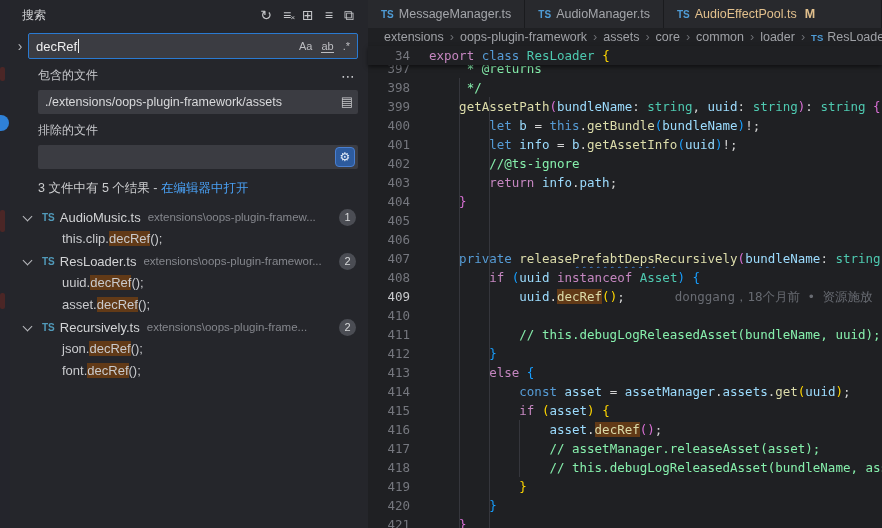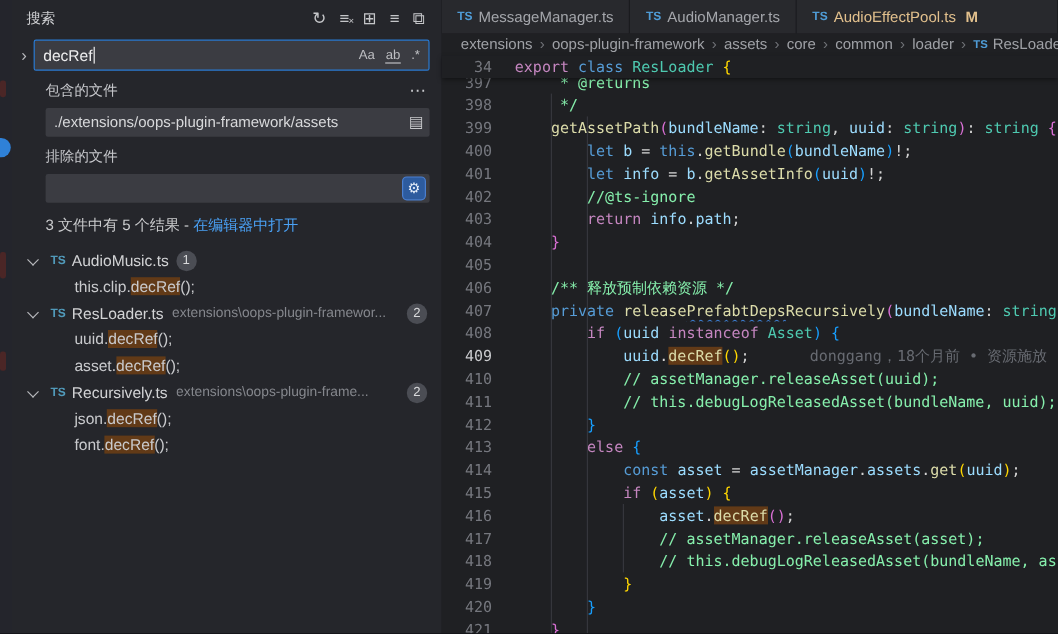--- a/index.html
+++ b/index.html
@@ -134,20 +134,21 @@
 
     <div class="summary">
       <span>3 文件中有 5 个结果</span><span> - </span><a>在编辑器中打开</a>
     </div>
 
     <div class="results" id="results">
         <div class="frow">
           <span class="fchev"></span>
           <span class="tsic">TS</span>
           <span class="fname">AudioMusic.ts</span>
+          <span class="fpath">extensions\oops-plugin-framew...</span>
           <span class="fbadge">1</span>
         </div>
         <div class="mrow"><span>this.clip.</span><span class="mhl">decRef</span><span>();</span></div>
         <div class="frow">
           <span class="fchev"></span>
           <span class="tsic">TS</span>
           <span class="fname">ResLoader.ts</span>
           <span class="fpath">extensions\oops-plugin-framewor...</span>
           <span class="fbadge">2</span>
         </div>
@@ -204,25 +205,25 @@
       <div class="guide" style="left:151px; top:355px; height:57px;"></div>
     <div class="row clip"><span class="ln">397</span><span class="lc"><span class="t-m">     * @returns</span></span></div>
         <div class="row"><span class="ln">398</span><span class="lc"><span class="t-m">     */</span></span></div>
         <div class="row"><span class="ln">399</span><span class="lc"><span class="t-p">    </span><span class="t-f">getAssetPath</span><span class="t-2">(</span><span class="t-v">bundleName</span><span class="t-p">: </span><span class="t-t">string</span><span class="t-p">, </span><span class="t-v">uuid</span><span class="t-p">: </span><span class="t-t">string</span><span class="t-2">)</span><span class="t-p">: </span><span class="t-t">string</span><span class="t-p"> </span><span class="t-2">{</span></span></div>
         <div class="row"><span class="ln">400</span><span class="lc"><span class="t-p">        </span><span class="t-k">let</span><span class="t-p"> </span><span class="t-v">b</span><span class="t-p"> = </span><span class="t-k">this</span><span class="t-p">.</span><span class="t-f">getBundle</span><span class="t-3">(</span><span class="t-v">bundleName</span><span class="t-3">)</span><span class="t-p">!;</span></span></div>
         <div class="row"><span class="ln">401</span><span class="lc"><span class="t-p">        </span><span class="t-k">let</span><span class="t-p"> </span><span class="t-v">info</span><span class="t-p"> = </span><span class="t-v">b</span><span class="t-p">.</span><span class="t-f">getAssetInfo</span><span class="t-3">(</span><span class="t-v">uuid</span><span class="t-3">)</span><span class="t-p">!;</span></span></div>
         <div class="row"><span class="ln">402</span><span class="lc"><span class="t-p">        </span><span class="t-m">//@ts-ignore</span></span></div>
         <div class="row"><span class="ln">403</span><span class="lc"><span class="t-p">        </span><span class="t-c">return</span><span class="t-p"> </span><span class="t-v">info</span><span class="t-p">.</span><span class="t-v">path</span><span class="t-p">;</span></span></div>
         <div class="row"><span class="ln">404</span><span class="lc"><span class="t-p">    </span><span class="t-2">}</span></span></div>
         <div class="row"><span class="ln">405</span><span class="lc"></span></div>
-        <div class="row"><span class="ln">406</span><span class="lc"><span class="t-p">    </span><span class="t-m">/** 释放预制依赖资源 */</span></span></div>
+        <div class="row"><span class="ln">406</span><span class="lc"><span class="t-p">    </span></span></div>
         <div class="row"><span class="ln">407</span><span class="lc"><span class="t-p">    </span><span class="t-k">private</span><span class="t-p"> </span><span class="t-f">release</span><span class="t-hs">PrefabtDeps</span><span class="t-f">Recursively</span><span class="t-2">(</span><span class="t-v">bundleName</span><span class="t-p">: </span><span class="t-t">string</span><span class="t-p">, </span></span></div>
         <div class="row"><span class="ln">408</span><span class="lc"><span class="t-p">        </span><span class="t-c">if</span><span class="t-p"> </span><span class="t-3">(</span><span class="t-v">uuid</span><span class="t-p"> </span><span class="t-c">instanceof</span><span class="t-p"> </span><span class="t-t">Asset</span><span class="t-3">)</span><span class="t-p"> </span><span class="t-3">{</span></span></div>
         <div class="row active"><span class="ln">409</span><span class="lc"><span class="t-p">            </span><span class="t-v">uuid</span><span class="t-p">.</span><span class="t-h">decRef</span><span class="t-1">()</span><span class="t-p">;</span><span class="t-g">donggang，18个月前 • 资源施放</span></span></div>
-        <div class="row"><span class="ln">410</span><span class="lc"><span class="t-p">            </span><span class="t-m">// assetManager.releaseAsset(uuid);</span></span></div>
+        <div class="row"><span class="ln">410</span><span class="lc"><span class="t-p">            </span></span></div>
         <div class="row"><span class="ln">411</span><span class="lc"><span class="t-p">            </span><span class="t-m">// this.debugLogReleasedAsset(bundleName, uuid);</span></span></div>
         <div class="row"><span class="ln">412</span><span class="lc"><span class="t-p">        </span><span class="t-3">}</span></span></div>
         <div class="row"><span class="ln">413</span><span class="lc"><span class="t-p">        </span><span class="t-c">else</span><span class="t-p"> </span><span class="t-3">{</span></span></div>
         <div class="row"><span class="ln">414</span><span class="lc"><span class="t-p">            </span><span class="t-k">const</span><span class="t-p"> </span><span class="t-v">asset</span><span class="t-p"> = </span><span class="t-v">assetManager</span><span class="t-p">.</span><span class="t-v">assets</span><span class="t-p">.</span><span class="t-f">get</span><span class="t-1">(</span><span class="t-v">uuid</span><span class="t-1">)</span><span class="t-p">;</span></span></div>
         <div class="row"><span class="ln">415</span><span class="lc"><span class="t-p">            </span><span class="t-c">if</span><span class="t-p"> </span><span class="t-1">(</span><span class="t-v">asset</span><span class="t-1">)</span><span class="t-p"> </span><span class="t-1">{</span></span></div>
         <div class="row"><span class="ln">416</span><span class="lc"><span class="t-p">                </span><span class="t-v">asset</span><span class="t-p">.</span><span class="t-h">decRef</span><span class="t-2">()</span><span class="t-p">;</span></span></div>
         <div class="row"><span class="ln">417</span><span class="lc"><span class="t-p">                </span><span class="t-m">// assetManager.releaseAsset(asset);</span></span></div>
         <div class="row"><span class="ln">418</span><span class="lc"><span class="t-p">                </span><span class="t-m">// this.debugLogReleasedAsset(bundleName, asset);</span></span></div>
         <div class="row"><span class="ln">419</span><span class="lc"><span class="t-p">            </span><span class="t-1">}</span></span></div>
         <div class="row"><span class="ln">420</span><span class="lc"><span class="t-p">        </span><span class="t-3">}</span></span></div>

